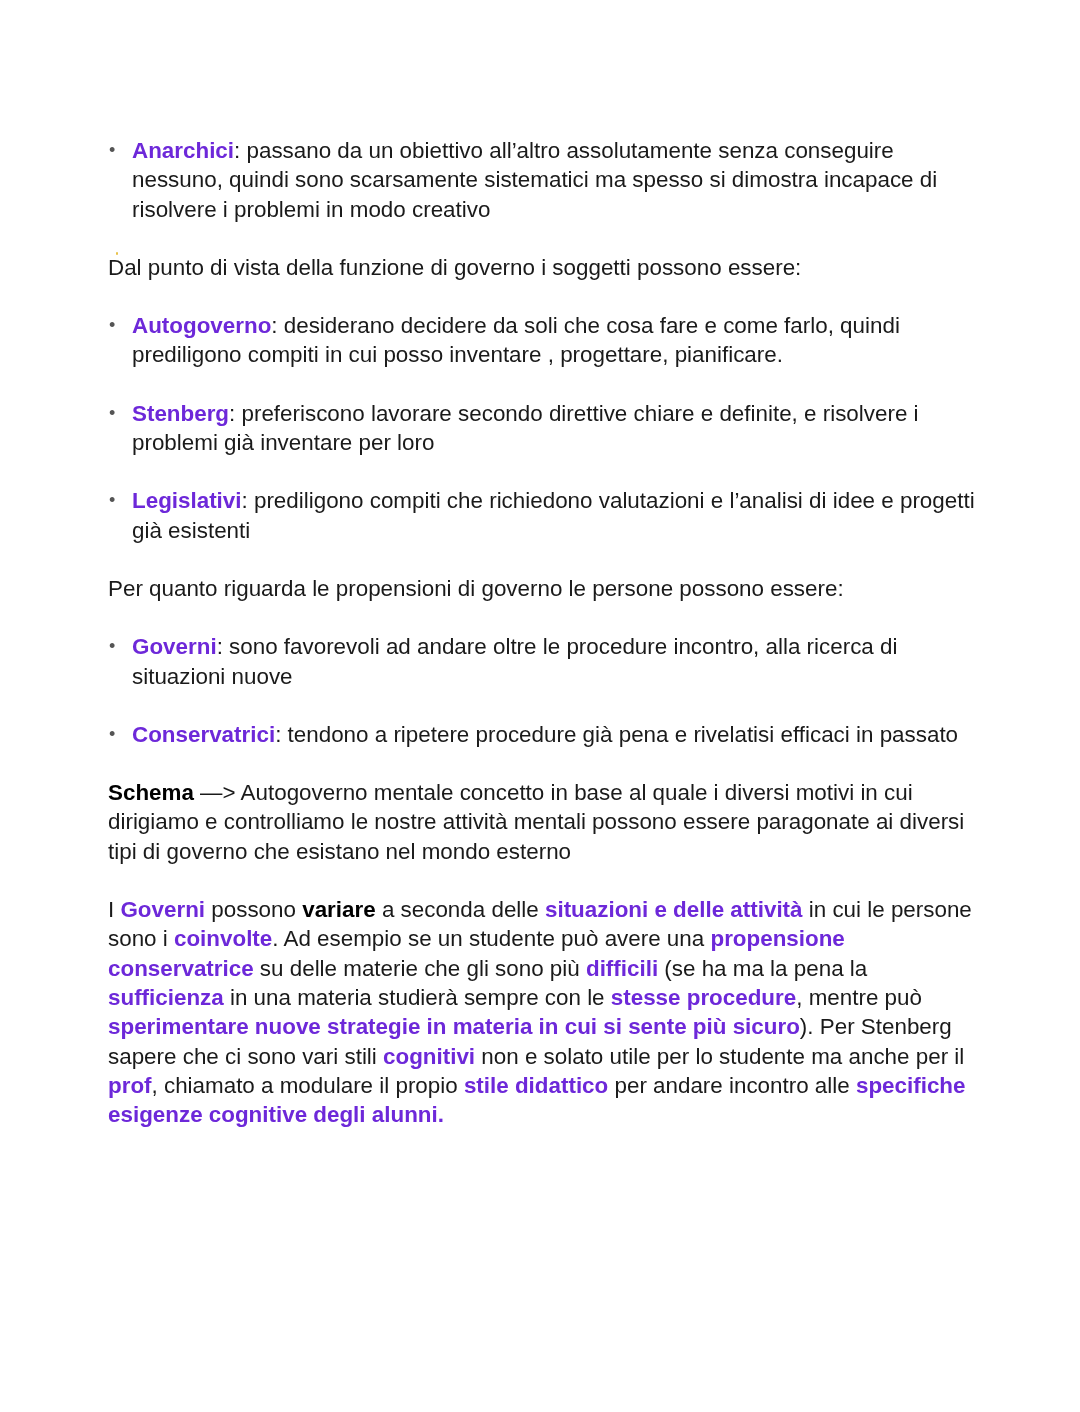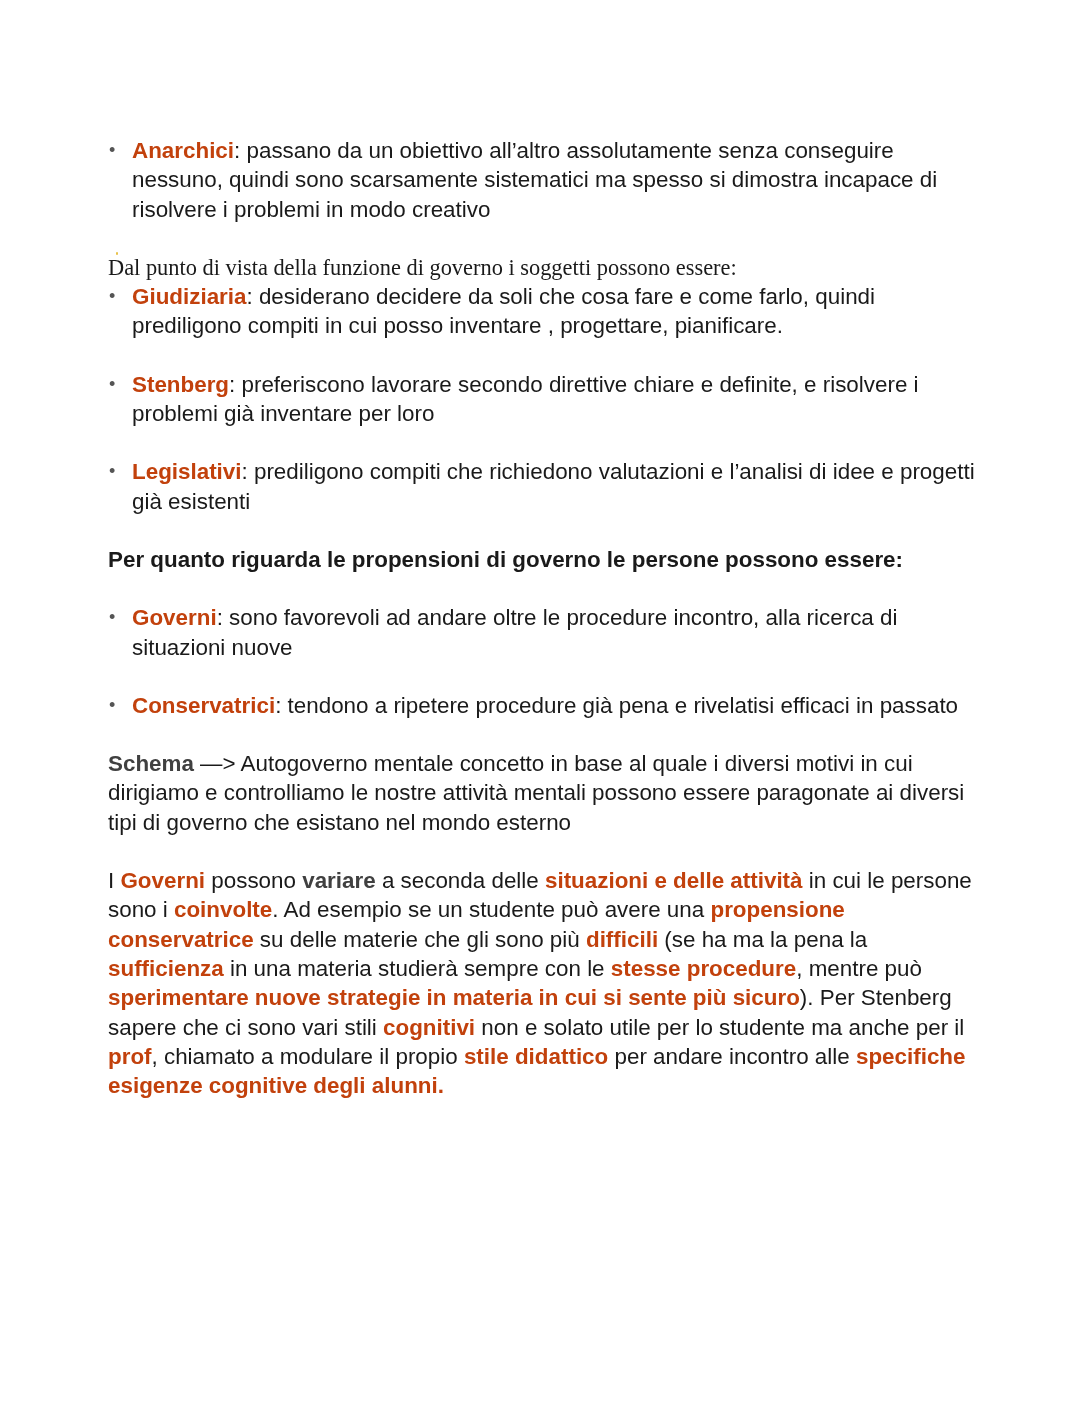--- a/index.html
+++ b/index.html
@@ -2,50 +2,50 @@
 <html><head>
 <meta charset="utf-8">
 <style>
   html, body { margin: 0; padding: 0; background: #ffffff; }
   body { width: 1080px; height: 1412px; position: relative; overflow: hidden;
          font-family: "Liberation Sans", sans-serif; color: #1a1a1a; }
   .page { position: absolute; left: 108px; top: 136px; width: 880px; }
   .p { font-size: 22.4px; line-height: 29.3px; margin: 0; }
   .bullet { position: relative; padding-left: 24px; }
   .bullet .dot { position: absolute; left: 1px; top: 0; font-size: 18px; color: #555; }
-  b { font-weight: bold; color: #c2410c; }
-  .red { color: #404040; }
+  b { font-weight: bold; color: #6d28d9; }
+  .red { color: #000000; }
   .mark { position: absolute; left: 116px; top: 252px; width: 2px; height: 3px; background: #e8c24a; border-radius: 1px; }
 </style>
 </head>
 <body>
 
 <div class="mark"></div>
 
 <div class="page">
 
   <p class="p bullet" style="margin-bottom:29px;">
     <span class="dot">•</span><b>Anarchici</b><span>: passano da un obiettivo all’altro assolutamente senza conseguire nessuno, quindi sono scarsamente sistematici ma spesso si dimostra incapace di risolvere i problemi in modo creativo</span>
   </p>
 
-  <p class="p" style="font-family:Liberation Serif, serif;">Dal punto di vista della funzione di governo i soggetti possono essere:</p>
+  <p class="p" style="margin-bottom:29px;">Dal punto di vista della funzione di governo i soggetti possono essere:</p>
 
   <p class="p bullet" style="margin-bottom:29px;">
-    <span class="dot">•</span><b>Giudiziaria</b><span>: desiderano decidere da soli che cosa fare e come farlo, quindi prediligono compiti in cui posso  inventare , progettare, pianificare.</span>
+    <span class="dot">•</span><b>Autogoverno</b><span>: desiderano decidere da soli che cosa fare e come farlo, quindi prediligono compiti in cui posso  inventare , progettare, pianificare.</span>
   </p>
 
   <p class="p bullet" style="margin-bottom:29px;">
     <span class="dot">•</span><b>Stenberg</b><span>: preferiscono lavorare secondo direttive chiare e definite, e risolvere i problemi già inventare per loro</span>
   </p>
 
   <p class="p bullet" style="margin-bottom:29px;">
     <span class="dot">•</span><b>Legislativi</b><span>: prediligono compiti che richiedono valutazioni e l’analisi di idee e progetti già esistenti</span>
   </p>
 
-  <p class="p" style="margin-bottom:29px;font-weight:bold;">Per quanto riguarda le propensioni di governo le persone possono essere:</p>
+  <p class="p" style="margin-bottom:29px;">Per quanto riguarda le propensioni di governo le persone possono essere:</p>
 
   <p class="p bullet" style="margin-bottom:29px;">
     <span class="dot">•</span><b>Governi</b><span>: sono favorevoli ad andare oltre le procedure incontro, alla ricerca di situazioni nuove</span>
   </p>
 
   <p class="p bullet" style="margin-bottom:29px;">
     <span class="dot">•</span><b>Conservatrici</b><span>: tendono a ripetere procedure già pena e rivelatisi efficaci in passato</span>
   </p>
 
   <p class="p" style="margin-bottom:29px;">

